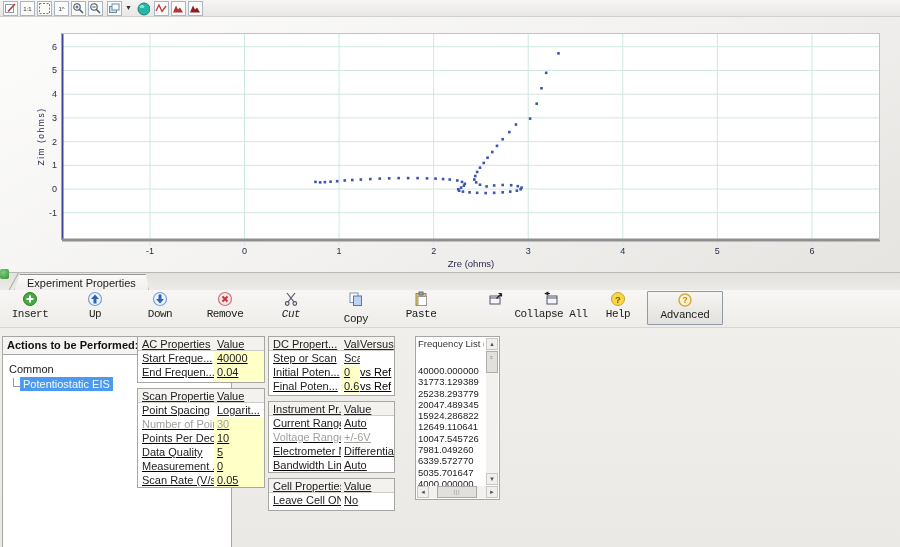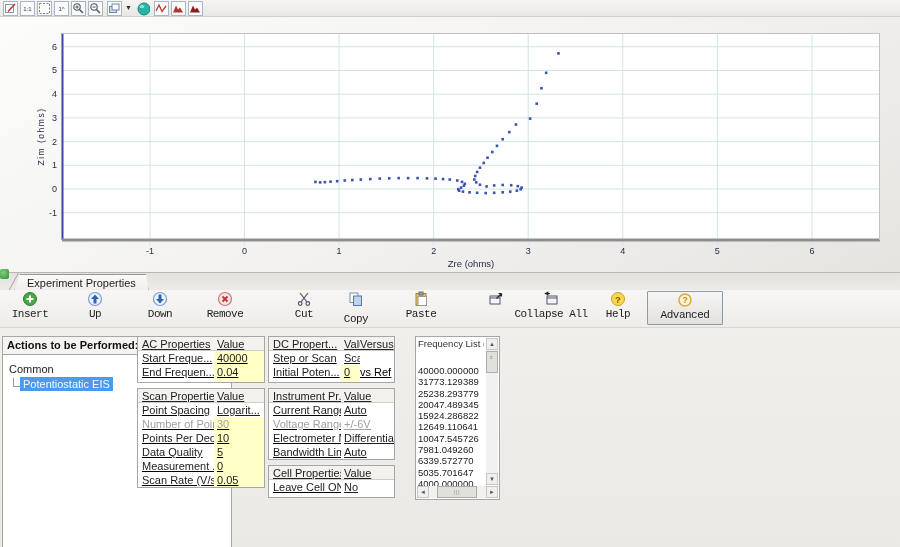--- a/index.html
+++ b/index.html
@@ -299,21 +299,21 @@
       </div>
       <div class="act-btn" style="left: 122px;">
         <span>
           <svg width="16" height="16">
             <circle cx="8" cy="8" r="6.5" fill="#eef4fc" stroke="#7aa0d4" stroke-width="1.2"></circle>
             <path d="M8,3.5 L12,8 H9.5 V12.5 H6.5 V8 H4 Z" fill="#2f62bb" transform="rotate(180 8 8)"></path>
           </svg>
         </span>
         <span class="act-label">Down</span>
       </div>
-      <div class="act-btn" style="left: 266px;">
+      <div class="act-btn" style="left: 253px; font-style: italic;">
         <span>
           <svg width="16" height="16">
             <path d="M4,2 L11,11 M12,2 L5,11" stroke="#556" stroke-width="1.2" fill="none"></path>
             <circle cx="4.2" cy="12.5" r="1.8" fill="none" stroke="#556" stroke-width="1.2"></circle>
             <circle cx="11.8" cy="12.5" r="1.8" fill="none" stroke="#556" stroke-width="1.2"></circle>
           </svg>
         </span>
         <span class="act-label">Cut</span>
       </div>
       <div class="act-btn" style="left: 318px; justify-content: space-between;">
@@ -428,21 +428,21 @@
             <span class="pl">Measurement ...</span>
             <span class="pv editable">0</span>
           </div>
           <div class="prow">
             <span class="pl">Scan Rate (V/s)</span>
             <span class="pv editable">0.05</span>
           </div>
         </div>
       </div>
     <div class="prop-col" id="prop-col-2">
-        <div class="prop-box" style="height: 47px;">
+        <div class="prop-box" style="height: 60px;">
           <div class="prow prow-header">
             <span class="pl pl-2">DC Propert...</span>
             <span class="pv">Value</span>
             <span class="pversus">Versus</span>
           </div>
           <div class="prow">
             <span class="pl pl-2">Step or Scan</span>
             <span class="pv link">Scan</span>
             <span class="pversus"></span>
           </div>

